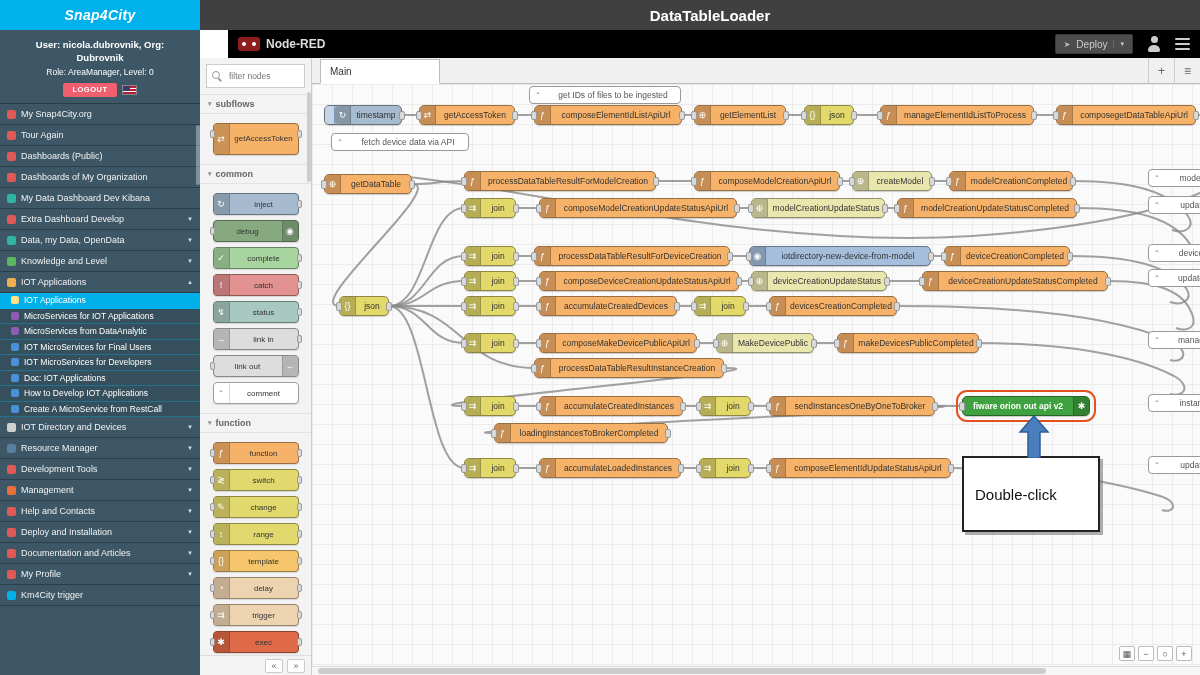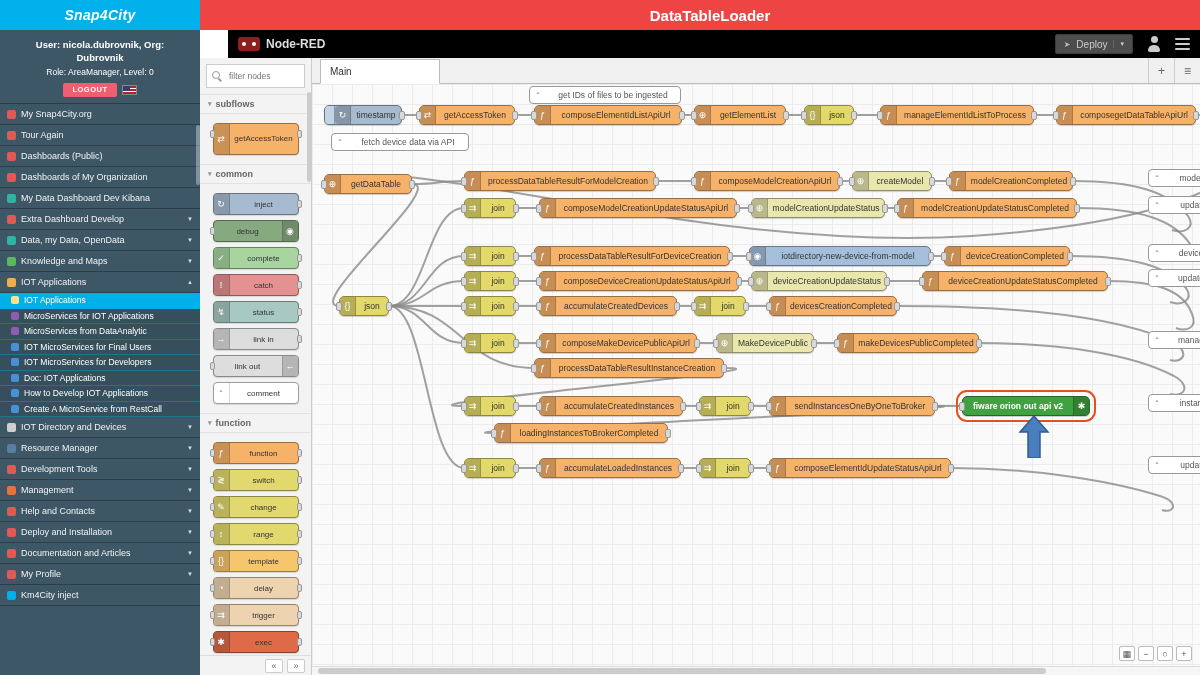--- a/index.html
+++ b/index.html
@@ -1,21 +1,21 @@
 <!DOCTYPE html>
 <html><head>
 <meta charset="utf-8">
 <style>
   html,body{margin:0;padding:0;background:#222;}
   *{box-sizing:border-box;}
   .screen{width:1200px;height:675px;position:relative;overflow:hidden;background:#fff;
           font-family:"Liberation Sans",sans-serif;-webkit-font-smoothing:antialiased;}
 
   
-  .topbar{height:30px;display:flex;background:#ef4444;gap:20px;}
+  .topbar{height:30px;display:flex;background:#404040;gap:20px;}
   .brand{width:200px;background:#00b1eb;color:#fff;display:flex;align-items:center;justify-content:center;
          font-size:14px;font-weight:bold;font-style:italic;letter-spacing:.3px;cursor:pointer;}
   .title{flex:1;display:flex;align-items:center;justify-content:center;color:#fff;font-size:15px;font-weight:bold;}
 
   .main{display:flex;height:645px;}
 
   
   .sidebar{width:200px;background:#3d5766;color:#fff;position:relative;overflow:hidden;flex:none;}
   .userbox{padding:9px 6px 6px;text-align:center;line-height:1.35;border-bottom:1px solid rgba(0,0,0,.3);}
   .u1{font-size:9.5px;font-weight:bold;}
@@ -176,21 +176,21 @@
             <span class="nlbl">Extra Dashboard Develop</span>
             <span class="caret">▼</span>
           </div>
           <div class="nitem m">
             <span class="nico" style="background:#2fb3a3"></span>
             <span class="nlbl">Data, my Data, OpenData</span>
             <span class="caret">▼</span>
           </div>
           <div class="nitem m">
             <span class="nico" style="background:#5cb85c"></span>
-            <span class="nlbl">Knowledge and Maps</span>
+            <span class="nlbl">Knowledge and Level</span>
             <span class="caret">▼</span>
           </div>
           <div class="nitem m">
             <span class="nico" style="background:#f0ad4e"></span>
             <span class="nlbl">IOT Applications</span>
             <span class="caret">▲</span>
           </div>
           <div class="nitem s sel">
             <span class="nico" style="background:#ffe08a"></span>
             <span class="nlbl">IOT Applications</span>
@@ -258,21 +258,21 @@
             <span class="nlbl">Documentation and Articles</span>
             <span class="caret">▼</span>
           </div>
           <div class="nitem m">
             <span class="nico" style="background:#e05a55"></span>
             <span class="nlbl">My Profile</span>
             <span class="caret">▼</span>
           </div>
           <div class="nitem m">
             <span class="nico" style="background:#00b0e8"></span>
-            <span class="nlbl">Km4City inject</span>
+            <span class="nlbl">Km4City trigger</span>
           </div>
         </nav>
       <div class="sb-scroll"></div>
     </aside>
 
     <div class="nr">
       <div class="nrhead">
         <div class="nrlogo">
           <span class="nricon"></span>
           <span>Node-RED</span>
@@ -780,20 +780,23 @@
                 <div class="cnode t-comment" style="left:836px;top:372px;width:70px;background:#ffffff;border-color:#999">
                   <span class="cico" style="background:transparent">“</span>
                   <span class="clbl">updat</span>
                 </div>
               </div>
 
             <div class="callout">
               <svg class="arrow" width="40" height="42">
                 <polygon points="20,0 34,16 26,16 26,42 14,42 14,16 6,16" fill="#4a7ebd" stroke="#2e5d96" stroke-width="1.5"></polygon>
               </svg>
+              <div class="cbox">
+                <span>Double-click</span>
+              </div>
             </div>
 
             <div class="hscroll">
                 <div class="hthumb"></div>
               </div>
             <div class="zoomctl">
               <span class="zbtn">▦</span>
               <span class="zbtn">−</span>
               <span class="zbtn">○</span>
               <span class="zbtn">+</span>

